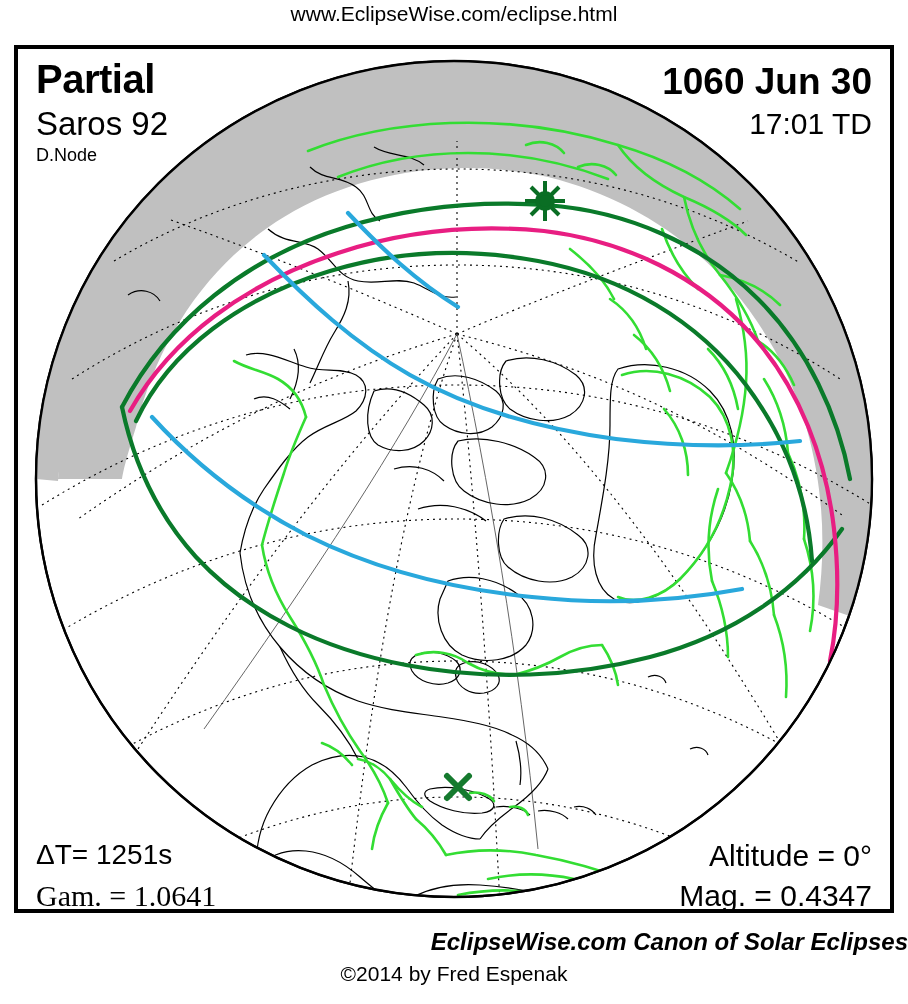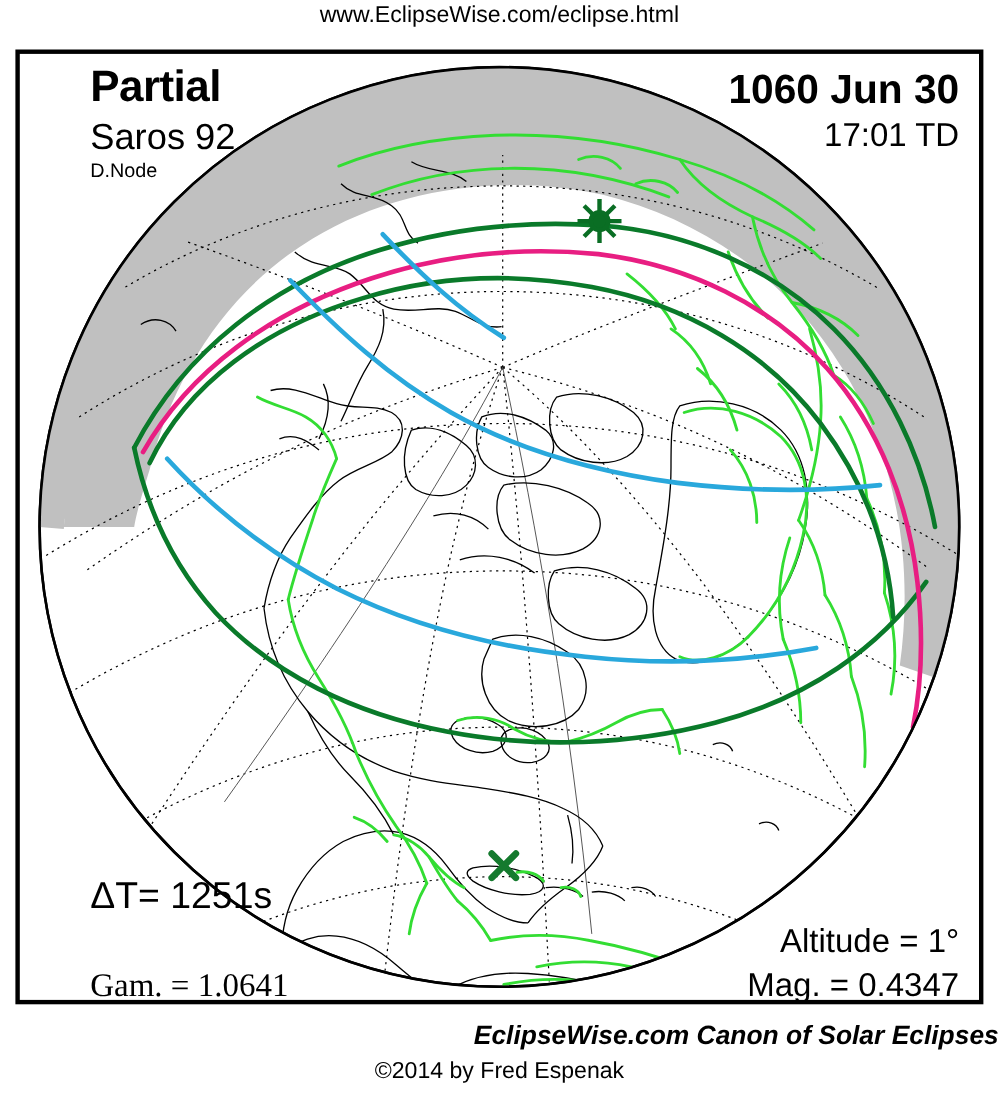--- a/index.html
+++ b/index.html
@@ -11,27 +11,27 @@
     font-size:21px;font-family:"Liberation Sans",sans-serif;color:#000;letter-spacing:0px;
   }
 
   .map-frame{
     position:absolute;left:14px;top:45px;width:880px;height:868px;
     border:4px solid #000;box-sizing:border-box;background:#fff;overflow:hidden;
   }
 
   .map-svg{position:absolute;left:0;top:0;width:872px;height:860px;}
 
-  .lbl{position:absolute;white-space:nowrap;font-family:"Liberation Sans",sans-serif;color:#000;margin-left:46px;}
+  .lbl{position:absolute;white-space:nowrap;font-family:"Liberation Sans",sans-serif;color:#000;}
   .lbl-type{left:18px;top:8px;font-size:40px;font-weight:bold;letter-spacing:-0.5px;}
   .lbl-saros{left:18px;top:56px;font-size:33px;}
   .lbl-node{left:18px;top:96px;font-size:18px;}
   .lbl-date{right:18px;top:12px;font-size:37px;font-weight:bold;text-align:right;}
   .lbl-time{right:18px;top:58px;font-size:30px;text-align:right;}
-  .lbl-dt{left:18px;top:746px;font-size:34px;}
+  .lbl-dt{left:18px;top:790px;font-size:28px;}
   .lbl-gam{left:18px;top:830px;font-size:30px;font-family:Liberation Serif, serif;}
   .lbl-alt{right:18px;top:790px;font-size:30px;text-align:right;}
   .lbl-mag{right:18px;top:830px;font-size:30px;text-align:right;}
 
   .footer-title{
     position:absolute;left:0;top:928px;width:908px;text-align:right;
     font-size:24px;font-weight:bold;font-style:italic;
   }
   .footer-credit{
     position:absolute;left:0;top:962px;width:908px;text-align:center;
@@ -306,20 +306,20 @@
       <circle cx="436" cy="430" r="418" fill="none" stroke="#000000" stroke-width="2.4"></circle>
     </svg>
 
     <div class="lbl lbl-type">Partial</div>
     <div class="lbl lbl-saros">Saros  92</div>
     <div class="lbl lbl-node">D.Node</div>
     <div class="lbl lbl-date">1060 Jun 30</div>
     <div class="lbl lbl-time">17:01 TD</div>
     <div class="lbl lbl-dt">ΔT=   1251s</div>
     <div class="lbl lbl-gam">Gam. = 1.0641</div>
-    <div class="lbl lbl-alt">Altitude =  1°</div>
+    <div class="lbl lbl-alt">Altitude =  0°</div>
     <div class="lbl lbl-mag">Mag. = 0.4347</div>
   </div>
 
   <div class="footer-title">EclipseWise.com Canon of Solar Eclipses</div>
   <div class="footer-credit">©2014 by Fred Espenak</div>
 
 </div>
 
 </body></html>

